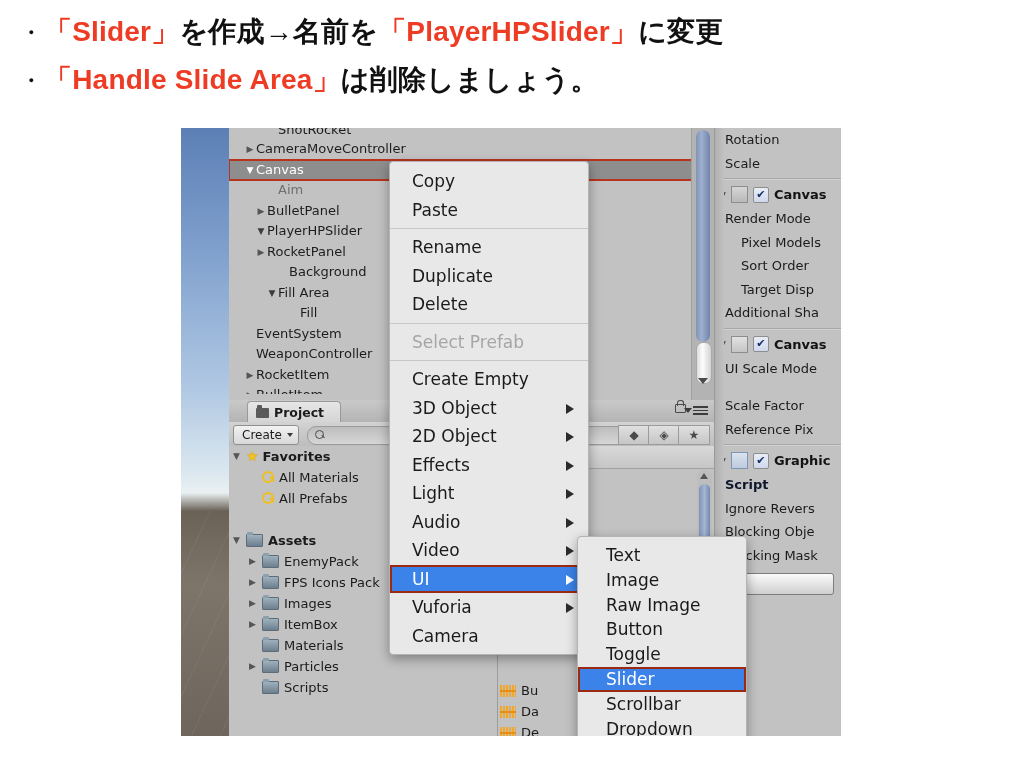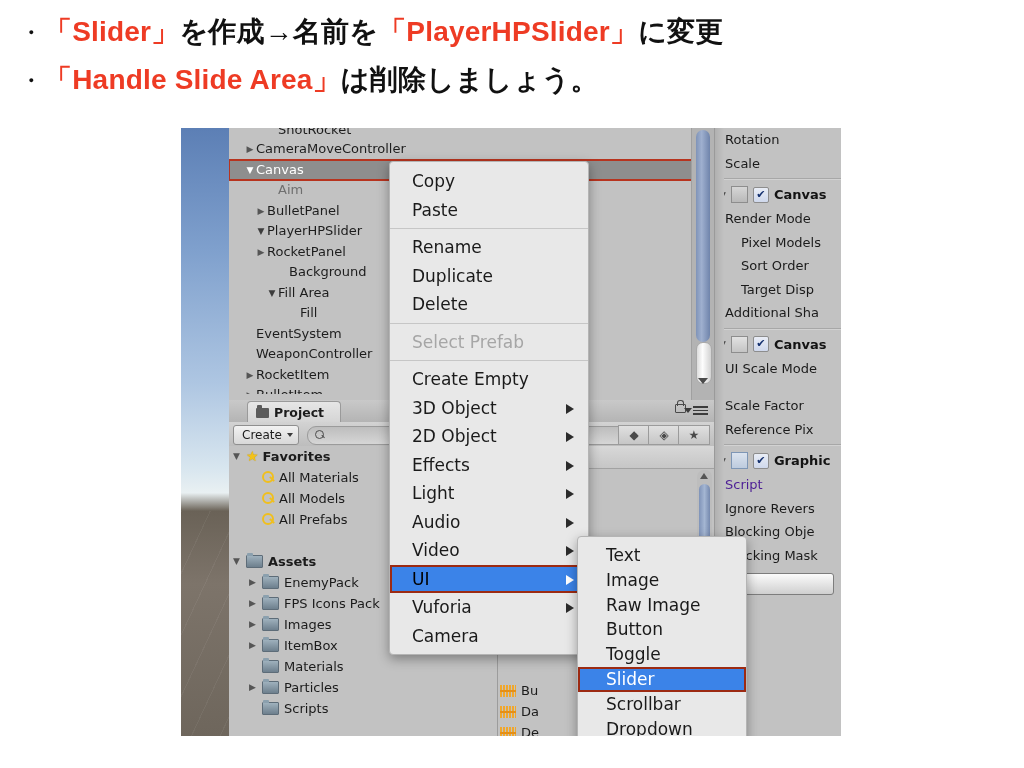--- a/index.html
+++ b/index.html
@@ -169,21 +169,21 @@
   .snd-scroll .up{position:absolute;left:3px;top:3px;width:0;height:0;border-left:4px solid transparent;border-right:4px solid transparent;border-bottom:6px solid #555;}
   .snd-scroll .th{position:absolute;left:2px;top:14px;width:11px;height:90px;border-radius:6px;background:linear-gradient(to right,#7f93b8,#a4b6d2,#7589ae);}
 
   
   .inspector{
     position:absolute;left:533px;top:0;width:127px;height:608px;background:#c2c2c2;
     border-left:1px solid #9a9a9a;overflow:hidden;
   }
   .irow{height:23.5px;line-height:23.5px;font-size:13px;color:#1b1b1b;white-space:nowrap;padding-left:10px;}
   .irow.ind{padding-left:26px;}
-  .irow.dim{color:#4c1d95;}
+  .irow.dim{color:#0f172a;font-weight:bold;}
   .isep{height:1px;background:#a7a7a7;margin:3px 0;box-shadow:0 1px 0 #d2d2d2;}
   .icomp{
     height:25px;display:flex;align-items:center;gap:5px;font-size:13px;font-weight:bold;color:#131313;
     padding-left:4px;white-space:nowrap;
   }
   .icomp .ctri{font-size:9px;color:#4a4a4a;}
   .cbox{
     width:14px;height:14px;background:linear-gradient(to bottom,#f4f4f4,#dcdcdc);border:1px solid #8d8d8d;border-radius:2px;flex:0 0 14px;
   }
   .cbox.on{background:linear-gradient(to bottom,#e9edf6,#cfd8ec);}
@@ -206,21 +206,21 @@
   
   .ctxmenu{
     position:absolute;left:208px;top:33px;width:198px;
     background:#e8e8e8;border:1px solid #b4b4b4;border-radius:4px;
     box-shadow:0 4px 12px rgba(0,0,0,.35);z-index:40;padding:5px 0 4px 0;
   }
   .mi{
     height:28.5px;line-height:28.5px;font-size:17px;color:#1a1a1a;padding-left:22px;position:relative;white-space:nowrap;
   }
   .mi.disabled{color:#a6a6a6;}
-  .mi.hl-row{background:#3b83e8;color:#000000;outline:2px solid #9c2a12;outline-offset:-2px;}
+  .mi.hl-row{background:#3b83e8;color:#ffffff;outline:2px solid #9c2a12;outline-offset:-2px;}
   .mi .sub{
     position:absolute;right:14px;top:10px;width:0;height:0;
     border-top:5.5px solid transparent;border-bottom:5.5px solid transparent;border-left:8px solid #2b2b2b;
   }
   .mi.hl-row .sub{border-left-color:#ffffff;}
   .msep{height:1px;background:#c6c6c6;margin:4px 0;}
 
   
   .submenu{
     position:absolute;left:396px;top:408px;width:168px;
@@ -306,25 +306,20 @@
         <div class="proj-left" id="proj-tree">
             <div class="prow bold" style="padding-left: 4px;">
               <span class="ptri">▼</span>
               <span class="star">★</span>
               <span>Favorites</span>
             </div>
             <div class="prow" style="padding-left: 20px;">
               <span class="ptri none">▶</span>
               <span class="magico"></span>
               <span>All Materials</span>
-            </div>
-            <div class="prow" style="padding-left: 20px;">
-              <span class="ptri none">▶</span>
-              <span class="magico"></span>
-              <span>All Models</span>
             </div>
             <div class="prow" style="padding-left: 20px;">
               <span class="ptri none">▶</span>
               <span class="magico"></span>
               <span>All Prefabs</span>
             </div>
             <div class="prow" style="padding-left: 4px;">&nbsp;</div>
             <div class="prow bold" style="padding-left: 4px;">
               <span class="ptri">▼</span>
               <span class="folder"></span>

